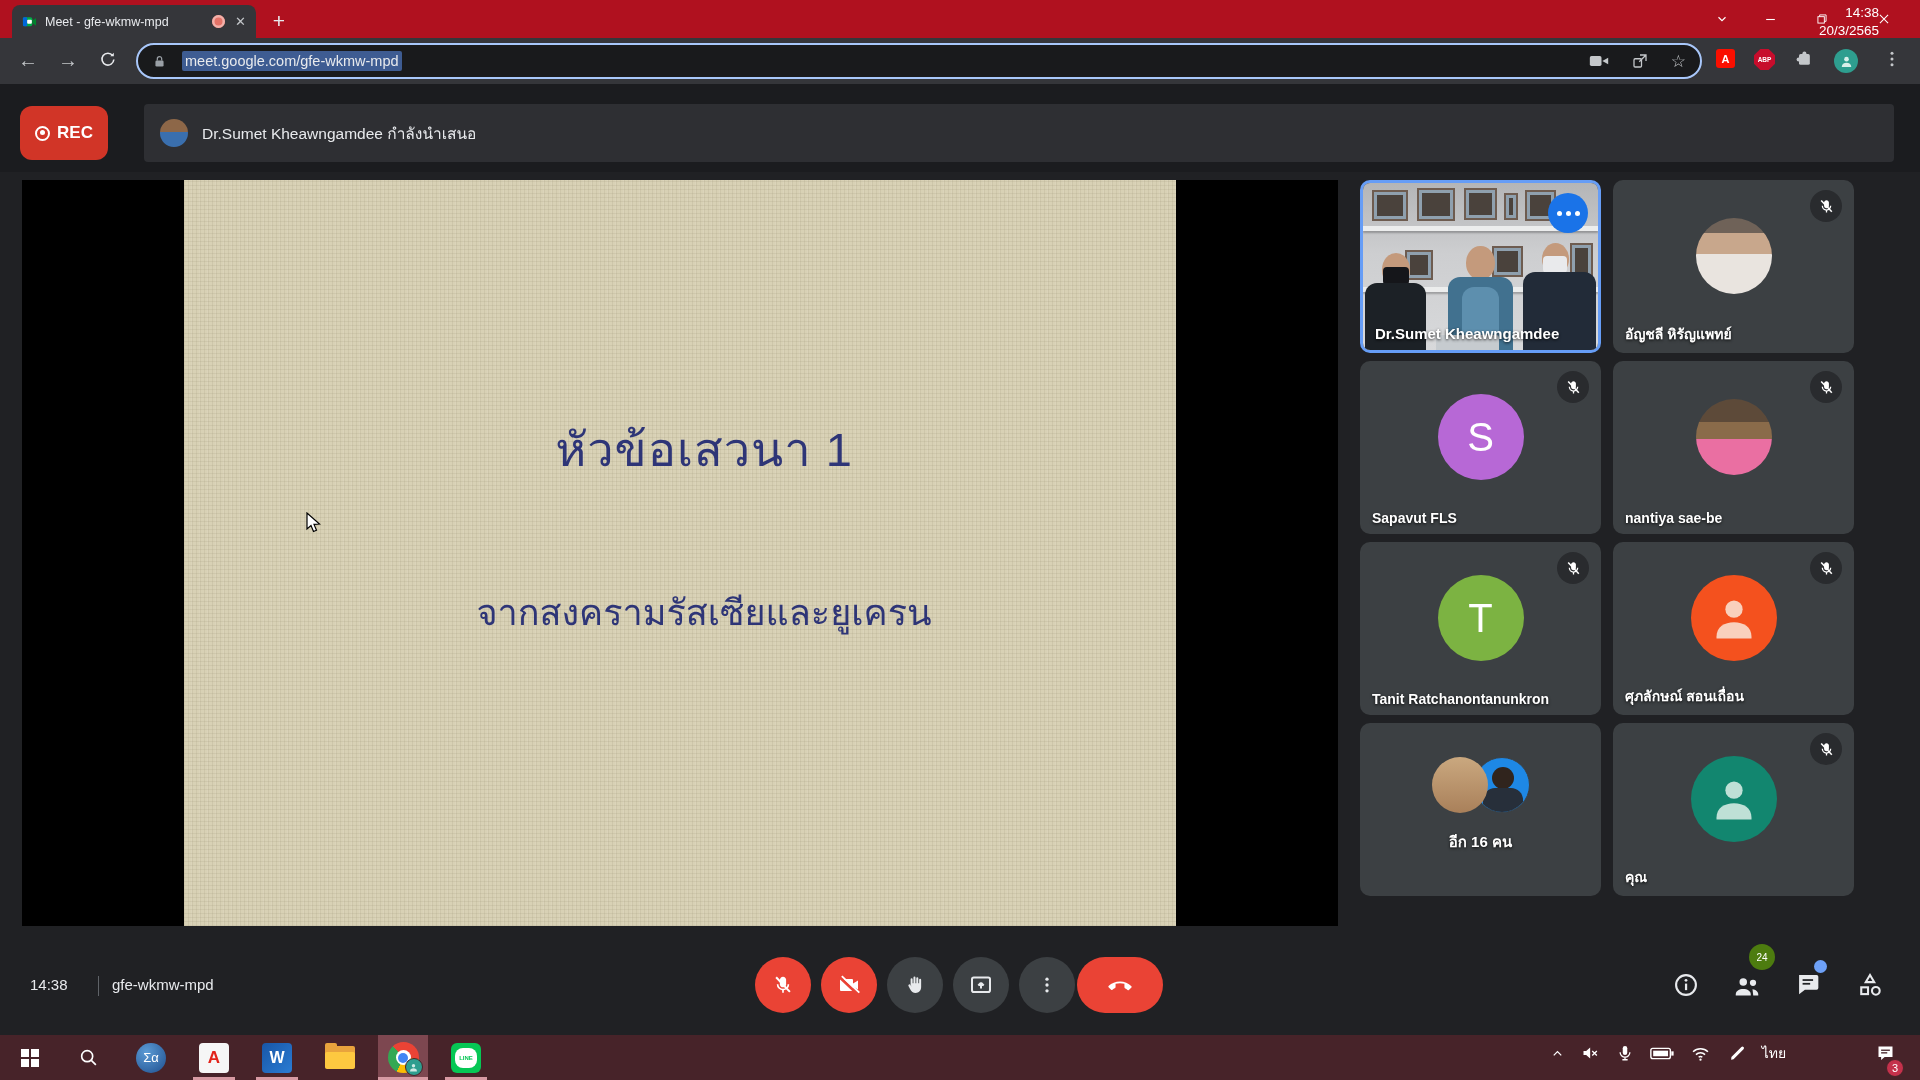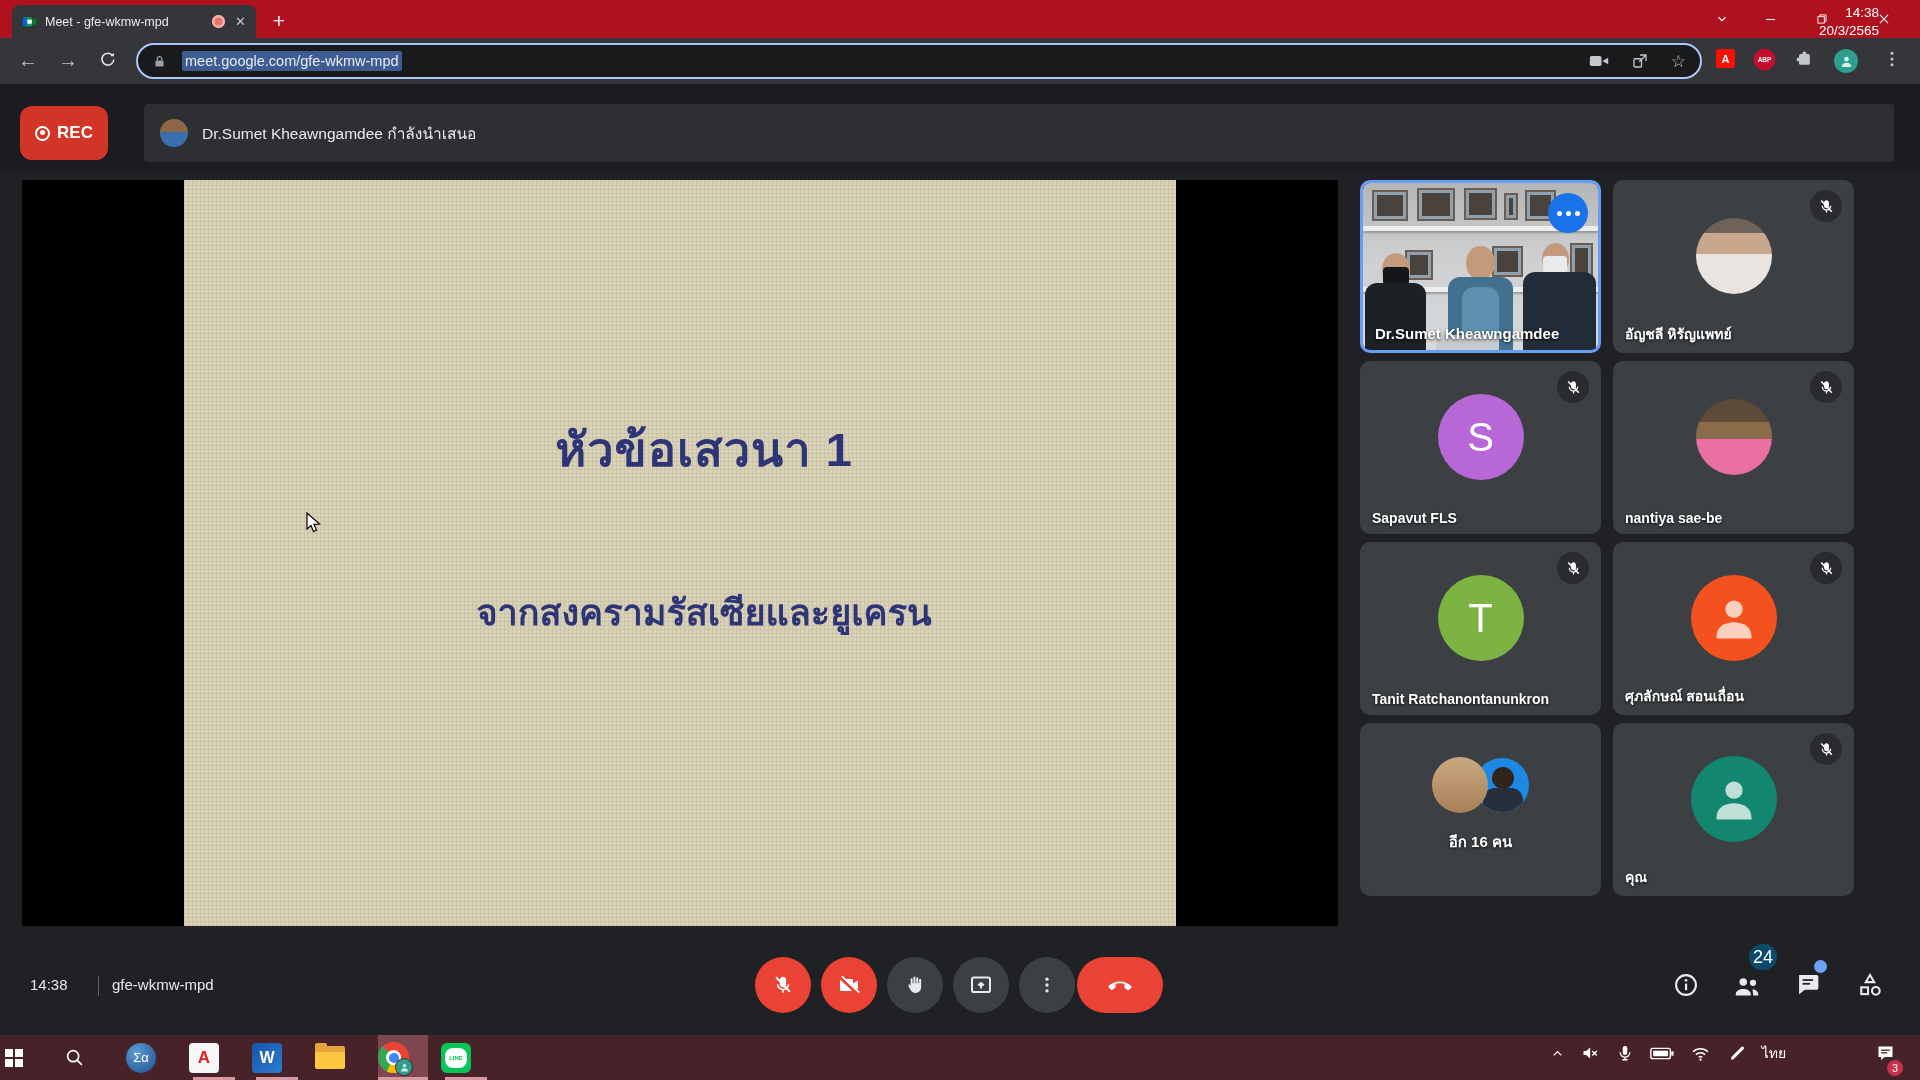--- a/index.html
+++ b/index.html
@@ -31,21 +31,21 @@
   .recring:after{content:"";position:absolute;left:2.5px;top:2.5px;width:5px;height:5px;border-radius:50%;background:#fff}
   .banner{position:absolute;left:144px;top:104px;width:1750px;height:58px;background:#2e2f33;border-radius:4px;display:flex;align-items:center;padding:0 16px;color:#e8eaed;font-size:15.5px}
   .banner-av{width:28px;height:28px;border-radius:50%;background:linear-gradient(180deg,#8d6748 0 46%,#3a6fae 46%);margin-right:14px}
 
   
   .stage{position:absolute;left:22px;top:180px;width:1316px;height:746px;background:#000}
   .slide{position:absolute;left:162px;top:0;width:992px;height:746px;background-color:#d8d1b5;
     background-image:repeating-linear-gradient(0deg,rgba(118,108,78,.10) 0 1px,transparent 1px 4px),
     repeating-linear-gradient(90deg,rgba(118,108,78,.10) 0 1px,transparent 1px 4px),
     repeating-linear-gradient(90deg,transparent 0 7px,rgba(255,255,255,.07) 7px 8px)}
-  .sl-t{position:absolute;width:100%;text-align:center;color:#2e3577;font-weight:bold;padding-left:48px}
+  .sl-t{position:absolute;width:100%;text-align:center;color:#2e3577;font-weight:normal;padding-left:48px}
   .slide-title{top:232px;font-size:47px;letter-spacing:1px}
   .slide-l1{top:325px;font-size:36px}
   .slide-l2{top:404px;font-size:36px}
 
   
   .tiles{position:absolute;left:1360px;top:180px;width:494px;height:752px;display:grid;grid-template-columns:241px 241px;grid-template-rows:repeat(4,173px);gap:8px 12px}
   .tile{position:relative;background:#3c4043;border-radius:10px;overflow:hidden}
   .tname{position:absolute;left:12px;bottom:8px;color:#fff;font-size:14px;font-weight:600;text-shadow:0 1px 3px rgba(0,0,0,.85);white-space:nowrap}
   .micchip{position:absolute;top:10px;right:12px;width:32px;height:32px;border-radius:50%;background:rgba(25,26,29,.55);display:flex;align-items:center;justify-content:center;color:#fff}
   .avcircle{position:absolute;left:50%;top:44%;transform:translate(-50%,-50%);border-radius:50%;display:flex;align-items:center;justify-content:center}
@@ -70,26 +70,26 @@
   .cname{position:absolute;left:0;top:62%;width:100%;text-align:center;color:#fff;font-size:15px;font-weight:600;text-shadow:0 1px 3px rgba(0,0,0,.85)}
 
   
   .bbar-left{position:absolute;top:976px;color:#e8eaed;font-size:15px}
   .divider{position:absolute;left:98px;top:976px;width:1px;height:20px;background:#5f6368}
   .ctl{position:absolute;top:957px;width:56px;height:56px;border-radius:50%;display:flex;align-items:center;justify-content:center}
   .ctl.red{background:#ea4335}
   .ctl.dark{background:#3c4043}
   .endcall{position:absolute;left:1077px;top:957px;width:86px;height:56px;border-radius:28px;background:#ea4335;display:flex;align-items:center;justify-content:center}
   .ricon{position:absolute;top:971px;width:30px;height:30px;color:#e8eaed}
-  .badge24{position:absolute;left:1749px;top:944px;min-width:26px;height:26px;border-radius:13px;background:#0c4a6e;color:#fff;font-size:18px;display:flex;align-items:center;justify-content:center;padding:0 4px}
+  .badge24{position:absolute;left:1749px;top:944px;min-width:26px;height:26px;border-radius:13px;background:#4d7c0f;color:#fff;font-size:10px;display:flex;align-items:center;justify-content:center;padding:0 4px}
   .chatdot{position:absolute;left:1814px;top:960px;width:13px;height:13px;border-radius:50%;background:#6ea1f7}
 
   
   .taskbar{position:absolute;left:0;top:1035px;width:1920px;height:45px;background:#472329;display:block;color:#fff}
-  .tb{position:absolute;top:0;height:45px;width:50px;display:flex;align-items:center;}
+  .tb{position:absolute;top:0;height:45px;width:50px;display:flex;align-items:center;justify-content:center}
   .tb.active{background:#7d4750}
   .openline{position:absolute;bottom:0;height:3px;background:#d79aa3}
   .winlogo{display:grid;grid-template-columns:8px 8px;grid-template-rows:8px 8px;gap:2px}
   .winlogo i{background:#fff}
   .spss{width:30px;height:30px;border-radius:50%;background:radial-gradient(circle at 35% 30%,#5b9bd5,#1f4f8f);color:#fff;font-size:13px;display:flex;align-items:center;justify-content:center}
   .acro{width:30px;height:30px;background:#f6f6f6;border-radius:4px;color:#e2231a;font-weight:bold;font-size:17px;display:flex;align-items:center;justify-content:center}
   .word{width:30px;height:30px;background:linear-gradient(135deg,#1856a7,#2b7cd3);border-radius:4px;color:#fff;font-weight:bold;font-size:16px;display:flex;align-items:center;justify-content:center}
   .folder{position:relative;width:30px;height:24px}
   .folder .back{position:absolute;left:0;top:0;width:30px;height:22px;background:#e8a33d;border-radius:2px}
   .folder .tabf{position:absolute;left:0;top:-3px;width:12px;height:6px;background:#e8a33d;border-radius:2px 2px 0 0}

